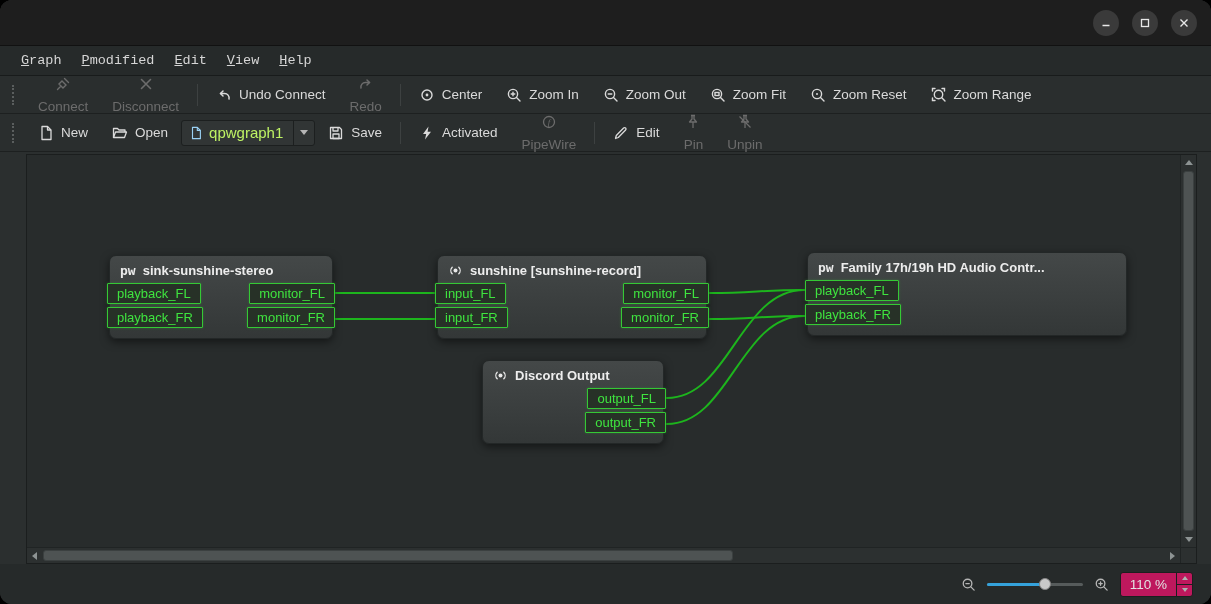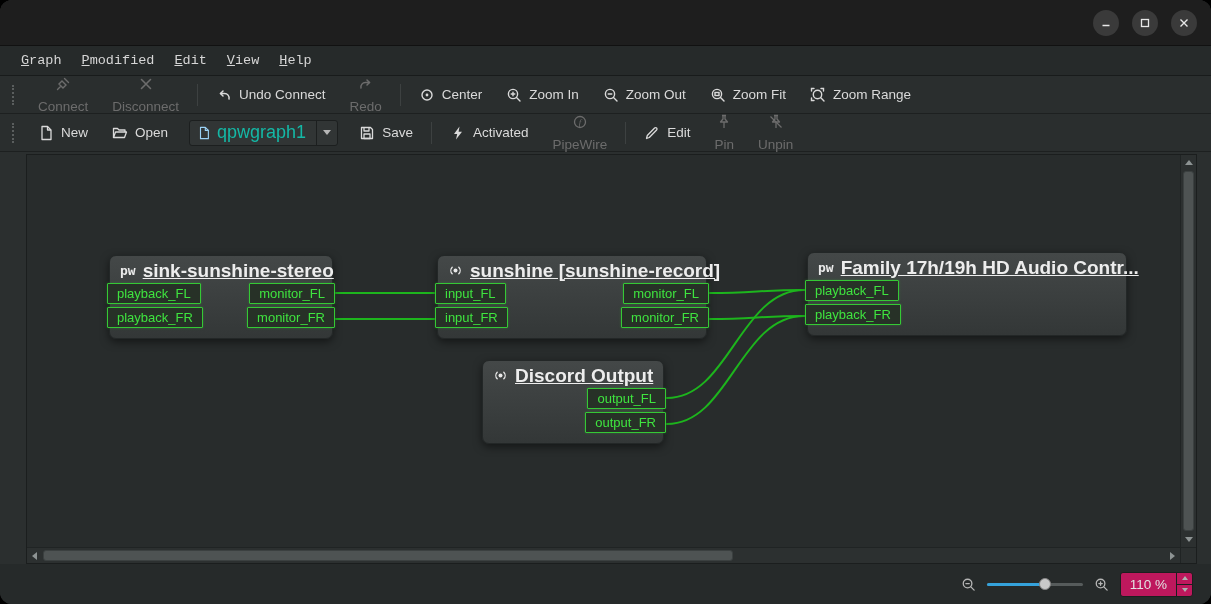--- a/index.html
+++ b/index.html
@@ -47,41 +47,41 @@
   .tbtn {
     display:flex; align-items:center; gap:7px; background:none; border:none;
     color:#dadada; font-size:13.5px; font-family:inherit; padding:5px 11px; white-space:nowrap;
   }
   .tbtn.disabled { color:#6c6c6c;flex-direction:column; }
   .tbtn svg { flex:none; }
   .tsep { width:1px; height:22px; background:#3d4141; margin:0 5px; flex:none; }
   .combo {
     display:flex; align-items:center; gap:6px; background:#313535;
     border:1px solid #1c1f1f; border-radius:3px; height:26px; padding:0 0 0 7px;
-    color:#14b8a6; font-size:18px; margin:0 8px;
+    color:#bef264; font-size:15px; margin:0 0;
   }
   .combo .arrowbox { border-left:1px solid #1c1f1f; height:100%; display:flex; align-items:center; padding:0 6px; margin-left:4px; }
   .caret-down { width:0; height:0; border-left:4px solid transparent; border-right:4px solid transparent; border-top:5px solid #b6b6b6; }
 
   
   .main { flex:1; background:#2b2f2f; padding:2px 14px 0 26px; min-height:0; }
   .viewport { position:relative; height:100%; border:1px solid #1b1e1e; background:#282c2c; }
   .canvas { position:absolute; left:0; top:0; right:16px; bottom:16px; overflow:hidden; }
   .connections { position:absolute; left:0; top:0; }
   .connections path { fill:none; stroke:#1db51d; stroke-width:2; stroke-linecap:round; }
 
   .node {
     position:absolute; background:linear-gradient(#444848,#333737);
     border:1px solid #232727; border-radius:7px;
     box-shadow:0 3px 9px rgba(0,0,0,.5); padding:5px 0 7px;
   }
   .nhead { display:flex; align-items:center; gap:7px; padding:0 10px; height:19px; margin-bottom:3px; color:#ededed; }
   .nicon-pw { font-family:"DejaVu Sans Mono", monospace; font-weight:bold; font-size:13px; color:#eaeaea; line-height:1; }
   .nicon-rec { color:#eaeaea; display:flex; }
-  .ntitle { font-weight:bold; font-size:19px; white-space:nowrap;text-decoration:underline; }
+  .ntitle { font-weight:bold; font-size:13px; white-space:nowrap; }
   .prow { display:flex; justify-content:space-between; margin:3px -3px; height:21px; }
   .prow.right-only { justify-content:flex-end; }
   .port {
     display:inline-flex; align-items:center; height:21px; padding:0 9px;
     border:1px solid #35c935; border-radius:1px; background:#273127;
     color:#3fe43f; font-size:13px; white-space:nowrap;
     box-shadow:0 0 3px rgba(60,220,60,.25);
   }
 
   
@@ -210,20 +210,28 @@
 
     <button class="tbtn">
       <svg width="16" height="16" viewBox="0 0 16 16" stroke="currentColor" stroke-width="1.4" fill="none" stroke-linecap="round">
           <circle cx="7" cy="7" r="4.6"></circle>
           <path d="M10.5 10.5L14 14"></path>
           <rect x="5" y="5.5" width="4" height="3"></rect>
         </svg>
       <span>Zoom Fit</span>
     </button>
 
+    <button class="tbtn">
+      <svg width="16" height="16" viewBox="0 0 16 16" stroke="currentColor" stroke-width="1.4" fill="none" stroke-linecap="round">
+          <circle cx="7" cy="7" r="4.6"></circle>
+          <path d="M10.5 10.5L14 14"></path>
+          <circle cx="7" cy="7" r="1" fill="currentColor" stroke="none"></circle>
+        </svg>
+      <span>Zoom Reset</span>
+    </button>
 
     <button class="tbtn">
       <svg width="16" height="16" viewBox="0 0 16 16" stroke="currentColor" stroke-width="1.4" fill="none" stroke-linecap="round">
           <circle cx="7.5" cy="7.5" r="4.2"></circle>
           <path d="M10.8 10.8L14 14"></path>
           <path d="M1.5 4V1.5H4M11 1.5h2.5V4M1.5 11v2.5H4"></path>
         </svg>
       <span>Zoom Range</span>
     </button>
   </div>

